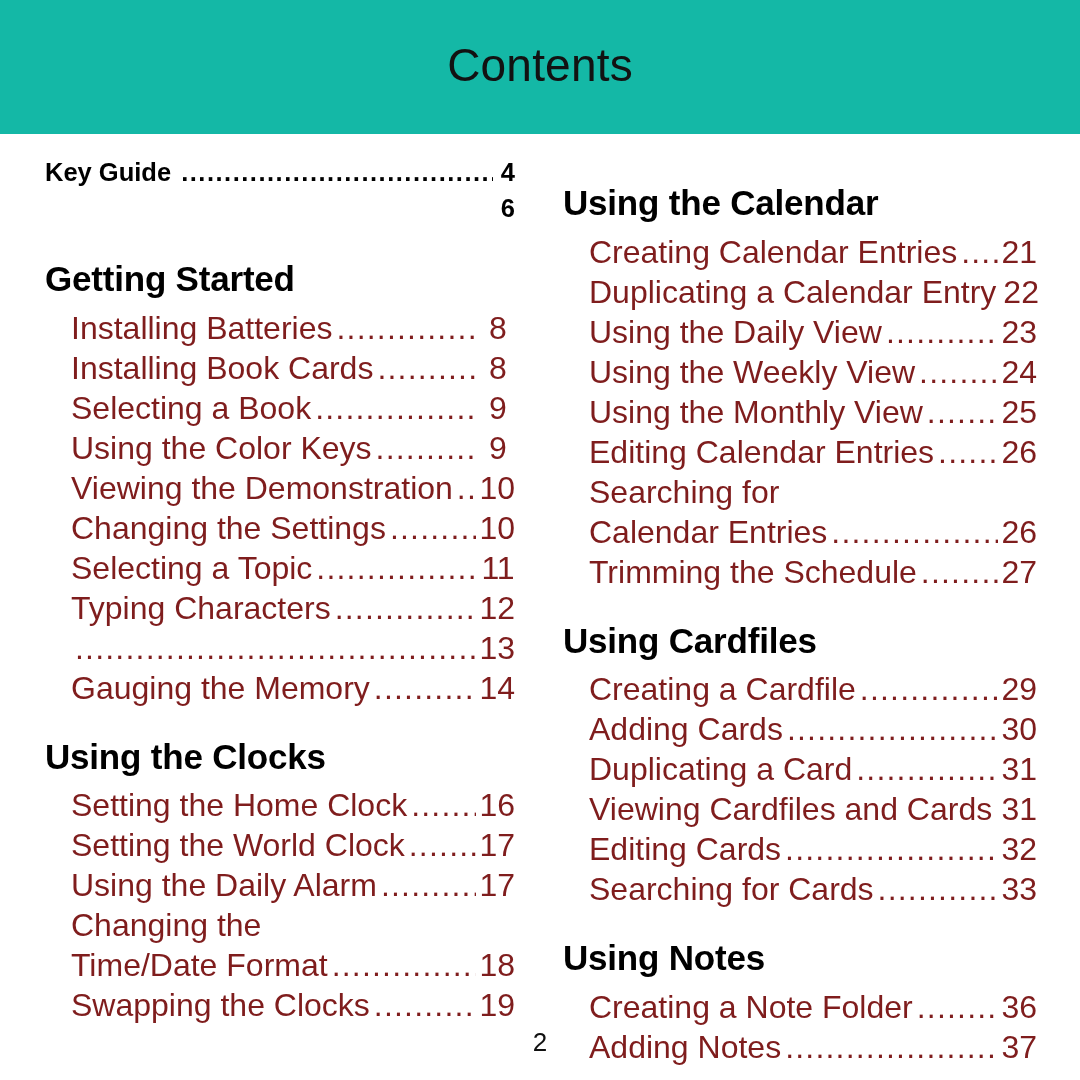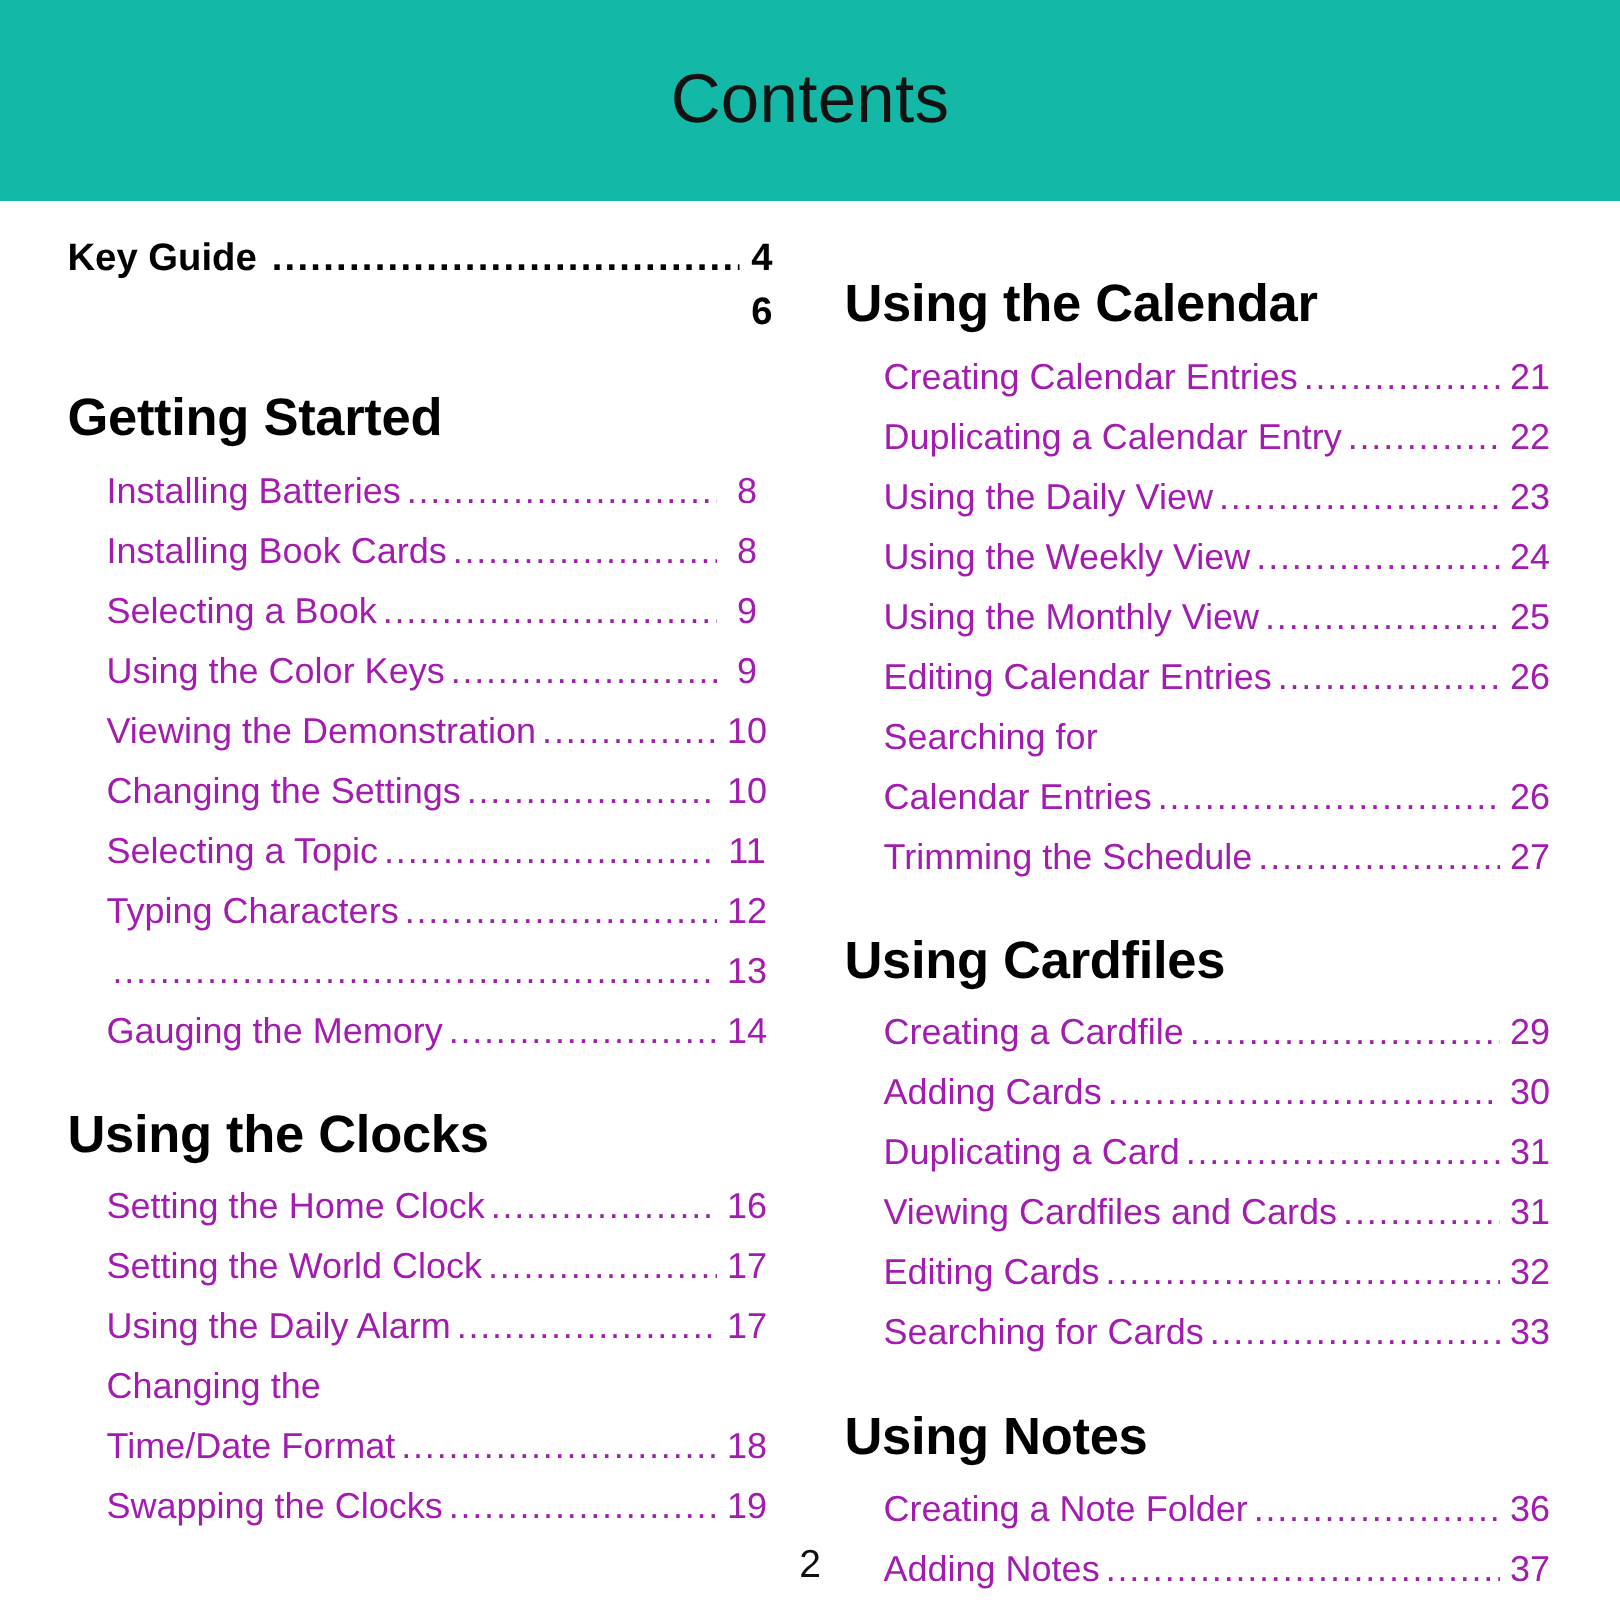--- a/index.html
+++ b/index.html
@@ -89,24 +89,24 @@
     margin-top: 30px;
     margin-bottom: 9px;
     white-space: nowrap;
     letter-spacing: -0.2px;
   }
   .front-block + .section-heading { margin-top: 34px; }
 
   
   .entries { padding-left: 26px; }
   .toc-entry {
-    font-size: 24px;
+    font-size: 32px;
     font-weight: 400;
     line-height: 40px;
-    color: #a21caf;
+    color: #7f1d1d;
   }
   .entry-line {
     display: flex;
     align-items: baseline;
     white-space: nowrap;
   }
   .entry-line .el-label { flex: 0 0 auto; }
   .entry-line .el-dots {
     flex: 1 1 auto;
     overflow: hidden;

